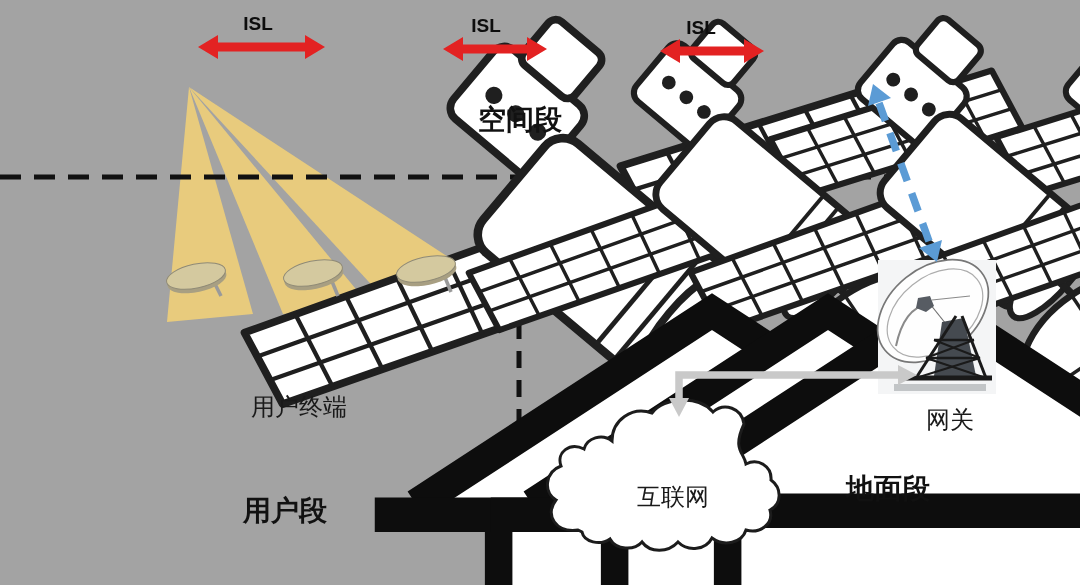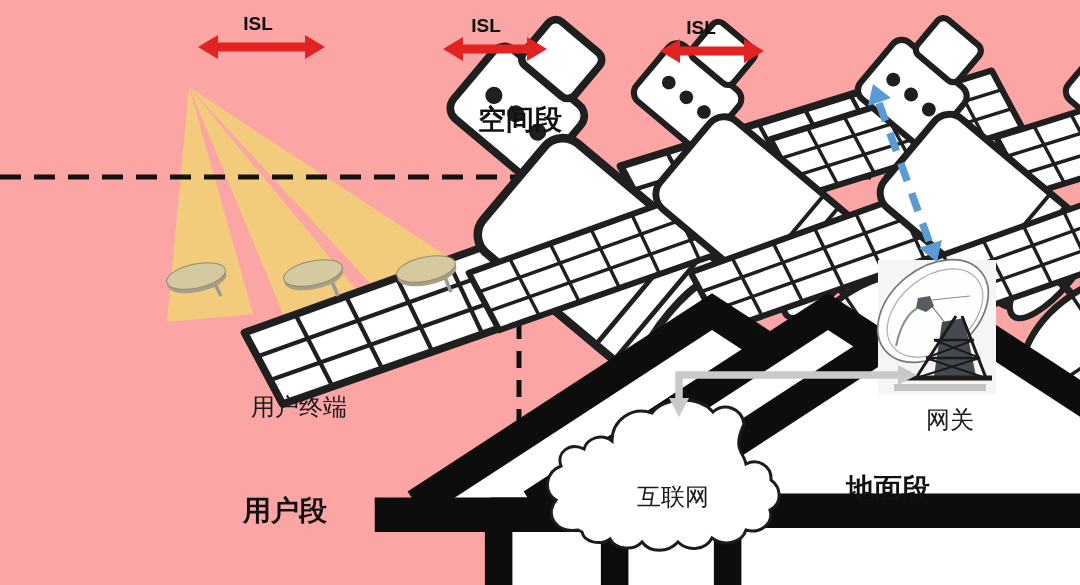--- a/index.html
+++ b/index.html
@@ -1,19 +1,19 @@
 <!DOCTYPE html>
 <html><head>
 <meta charset="utf-8">
 <style>
   html,body{margin:0;padding:0;background:#ffffff;}
   .canvas{
     position:relative;
     width:1080px;height:585px;
-    background:#fca5a5;
+    background:#a3a3a3;
     overflow:hidden;
     font-family:"Liberation Sans","DejaVu Sans",sans-serif;
   }
   svg text{font-family:"Liberation Sans","DejaVu Sans",sans-serif;}
   .seg-label{font-size:28px;font-weight:bold;fill:#111;}
   .sub-label{font-size:24px;font-weight:normal;fill:#1a1a1a;}
   .isl-label{font-size:19px;font-weight:bold;fill:#0d0d0d;}
 </style>
 </head>
 <body>

